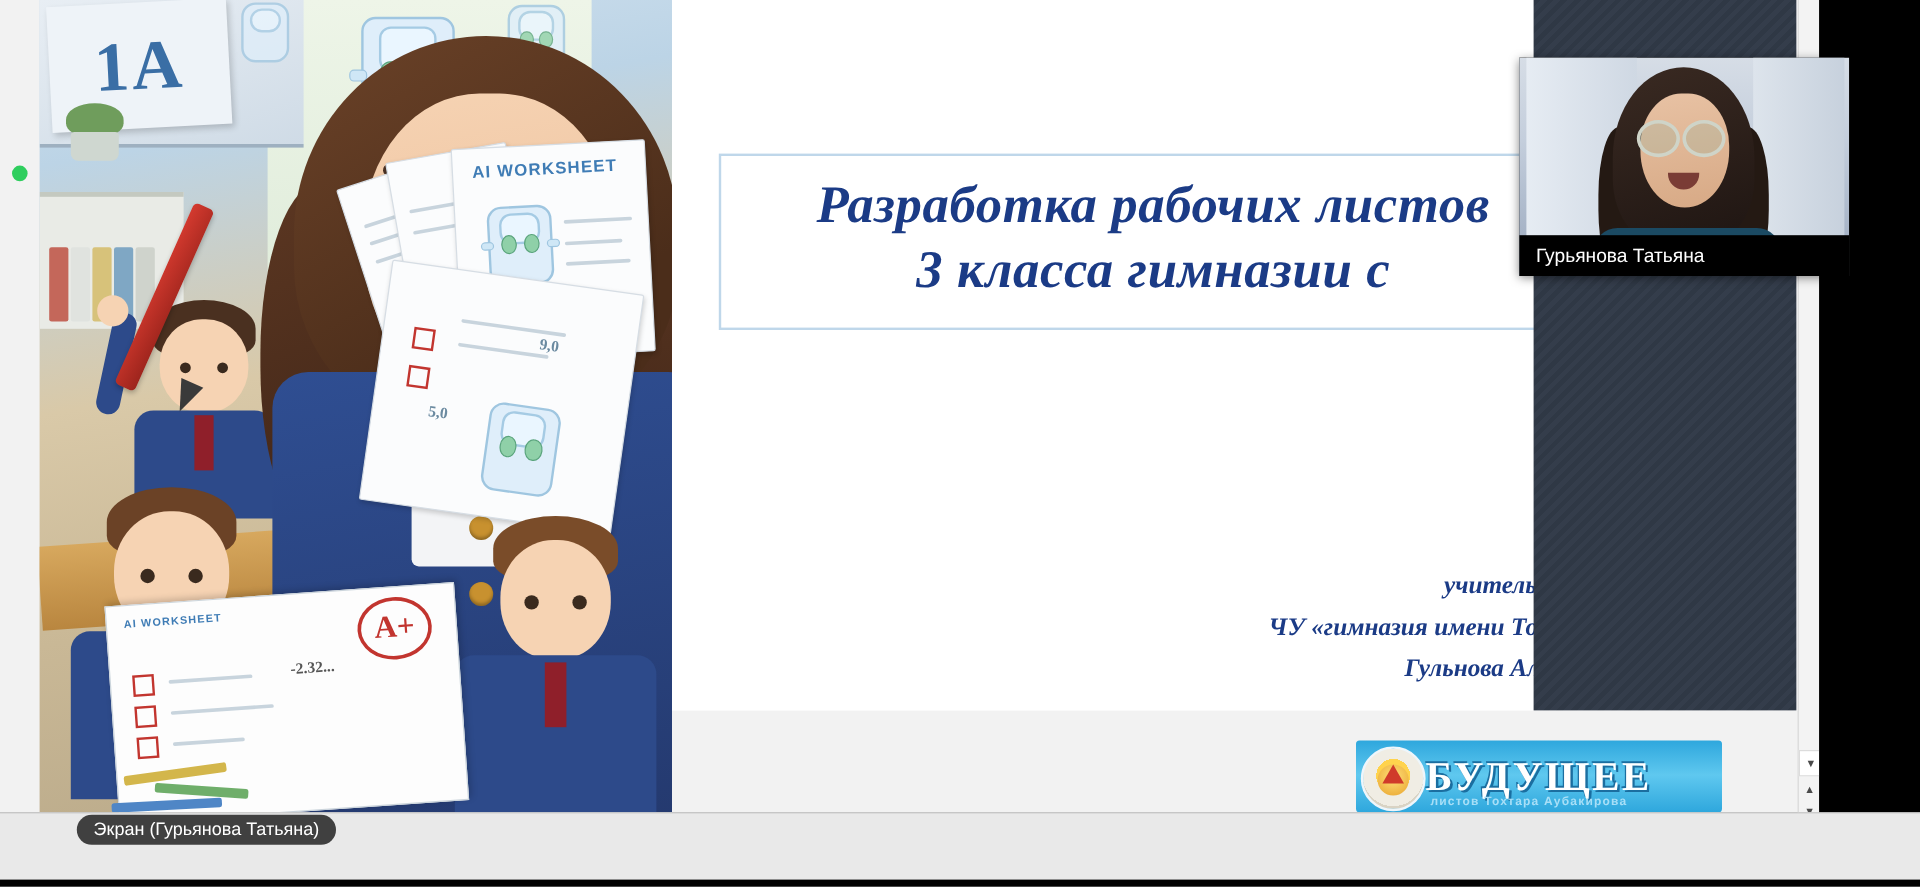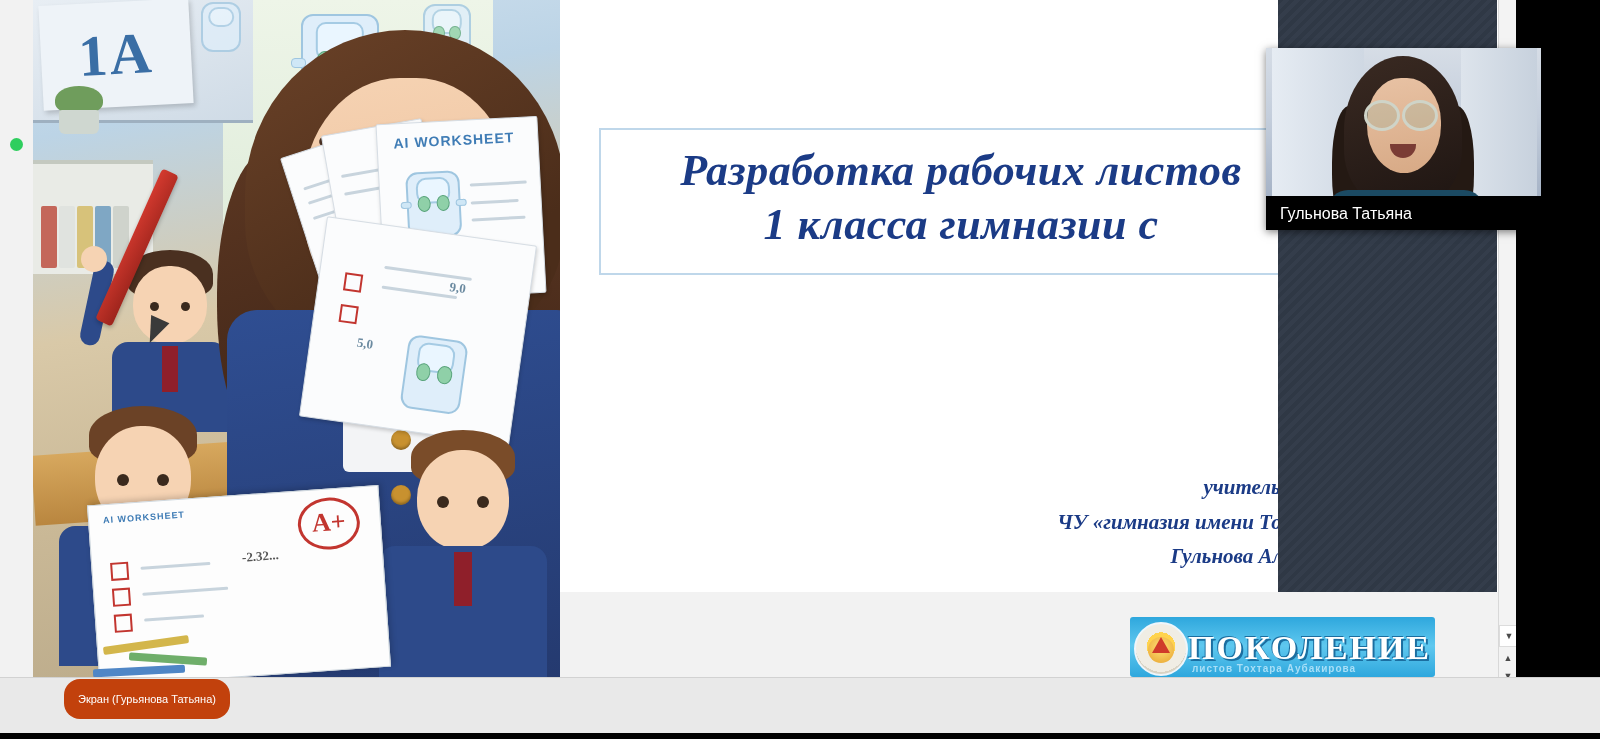--- a/index.html
+++ b/index.html
@@ -99,22 +99,22 @@
      text-shadow:2px 2px 0 #1b6ea0, -1px -1px 0 #1b6ea0;}
   .logo-sub{position:absolute;left:62px;bottom:3px;font:700 10px "Liberation Sans",sans-serif;color:#a8dff7;letter-spacing:1px;}
   .logo-crest{position:absolute;left:4px;top:5px;width:50px;height:50px;border-radius:50%;
      background:radial-gradient(circle at 50% 45%,#ffd34d 0 38%,#f0ede4 38% 68%,#d9d3c4 68% 100%);border:2px solid #eef6fb;}
   .crest-inner{position:absolute;left:50%;top:52%;transform:translate(-50%,-50%);width:26px;height:26px;border-radius:50%;
      background:radial-gradient(circle at 50% 40%,#ffe07a,#e8a32c);}
   .crest-flag{position:absolute;left:50%;top:26%;transform:translateX(-50%);width:0;height:0;
      border-left:9px solid transparent;border-right:9px solid transparent;border-bottom:16px solid #d03a2a;}
 
   
-  .share-pill{position:absolute;left:64px;top:679px;padding:14px 14px;border-radius:16px;background:#c2410c;color:#fff;
-     font-size:11px;white-space:nowrap;z-index:40;}
+  .share-pill{position:absolute;left:64px;top:679px;padding:4px 14px;border-radius:16px;background:#404040;color:#fff;
+     font-size:15px;white-space:nowrap;z-index:40;}
   .green-dot{position:absolute;left:10px;top:138px;width:13px;height:13px;border-radius:50%;background:#2fce5e;z-index:30;}
 
   
   .cam{position:absolute;left:1266px;top:48px;width:275px;height:182px;background:#1a1a1a;overflow:hidden;z-index:30;
      box-shadow:0 2px 8px rgba(0,0,0,.5);}
   .cam-bg{position:absolute;inset:0;background:linear-gradient(180deg,#d6dde6 0%,#c4cedc 38%,#b3bfd0 62%,#9aa8bd 100%);}
   .cam-blindL{position:absolute;left:6px;top:0;width:92px;height:100%;background:linear-gradient(90deg,#e6ecf3,#cfd8e3);}
   .cam-blindR{position:absolute;right:4px;top:0;width:76px;height:100%;background:linear-gradient(90deg,#dde4ec,#c7d1dd);}
   .cam-hair{position:absolute;left:78px;top:8px;width:118px;height:150px;border-radius:50% 50% 38% 38%;background:linear-gradient(160deg,#3a2a22,#1e1512);}
   .cam-hl{position:absolute;left:66px;top:58px;width:38px;height:125px;border-radius:45%;background:#241913;}
@@ -300,35 +300,35 @@
       <div class="ci pencil" style="left:70px;bottom:28px;width:86px;height:8px;background:#d3b64b;transform:rotate(-8deg);"></div>
       <div class="ci pencil" style="left:96px;bottom:14px;width:78px;height:8px;background:#6fae6a;transform:rotate(4deg);"></div>
       <div class="ci pencil" style="left:60px;bottom:2px;width:92px;height:8px;background:#4f86c6;transform:rotate(-3deg);"></div>
     </div>
 
     <div class="slide-panel">
       <div class="slide-inner">
 
         <div class="title-box">
           <p>Разработка рабочих листов</p>
-          <p>1 класса гимназии с</p>
+          <p>3 класса гимназии с</p>
         </div>
 
         <div class="author">
           <div>учитель начальных классов</div>
           <div>ЧУ «гимназия имени Тохтара Аубакирова»</div>
           <div>Гульнова Александра Сергеевна</div>
         </div>
 
         <div class="logo">
           <div class="logo-crest">
             <div class="crest-inner"></div>
             <div class="crest-flag"></div>
           </div>
-          <div class="logo-main">ПОКОЛЕНИЕ</div>
+          <div class="logo-main">БУДУЩЕЕ</div>
           <div class="logo-sub">листов Тохтара Аубакирова</div>
         </div>
 
       </div>
     </div>
 
     <div class="scrollcol">
       <div class="sc-btn sc-down">▼</div>
       <div class="sc-btn sc-prev">▲</div>
       <div class="sc-btn sc-next">▼</div>
@@ -345,21 +345,21 @@
     <div class="cam-blindR"></div>
     <div class="cam-hl"></div>
     <div class="cam-hr"></div>
     <div class="cam-hair"></div>
     <div class="cam-face"></div>
     <div class="cam-gl l"></div>
     <div class="cam-gl r"></div>
     <div class="cam-mouth"></div>
     <div class="cam-body"></div>
     <div class="cam-nameband"></div>
-    <div class="cam-name">Гульнова Татьяна</div>
+    <div class="cam-name">Гурьянова Татьяна</div>
   </div>
 
   <div class="share-pill">Экран (Гурьянова Татьяна)</div>
 
   <div class="black-right"></div>
 
   <div class="appbar">
 
     
 

